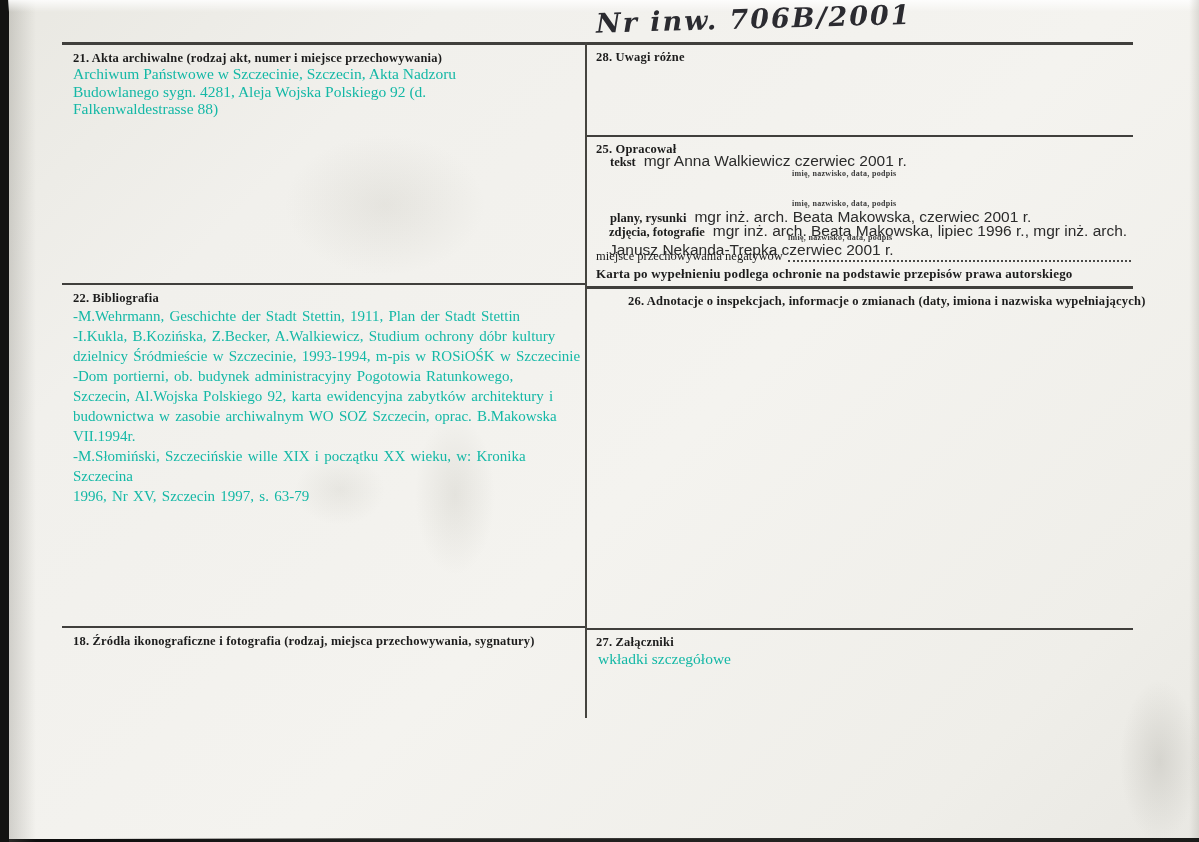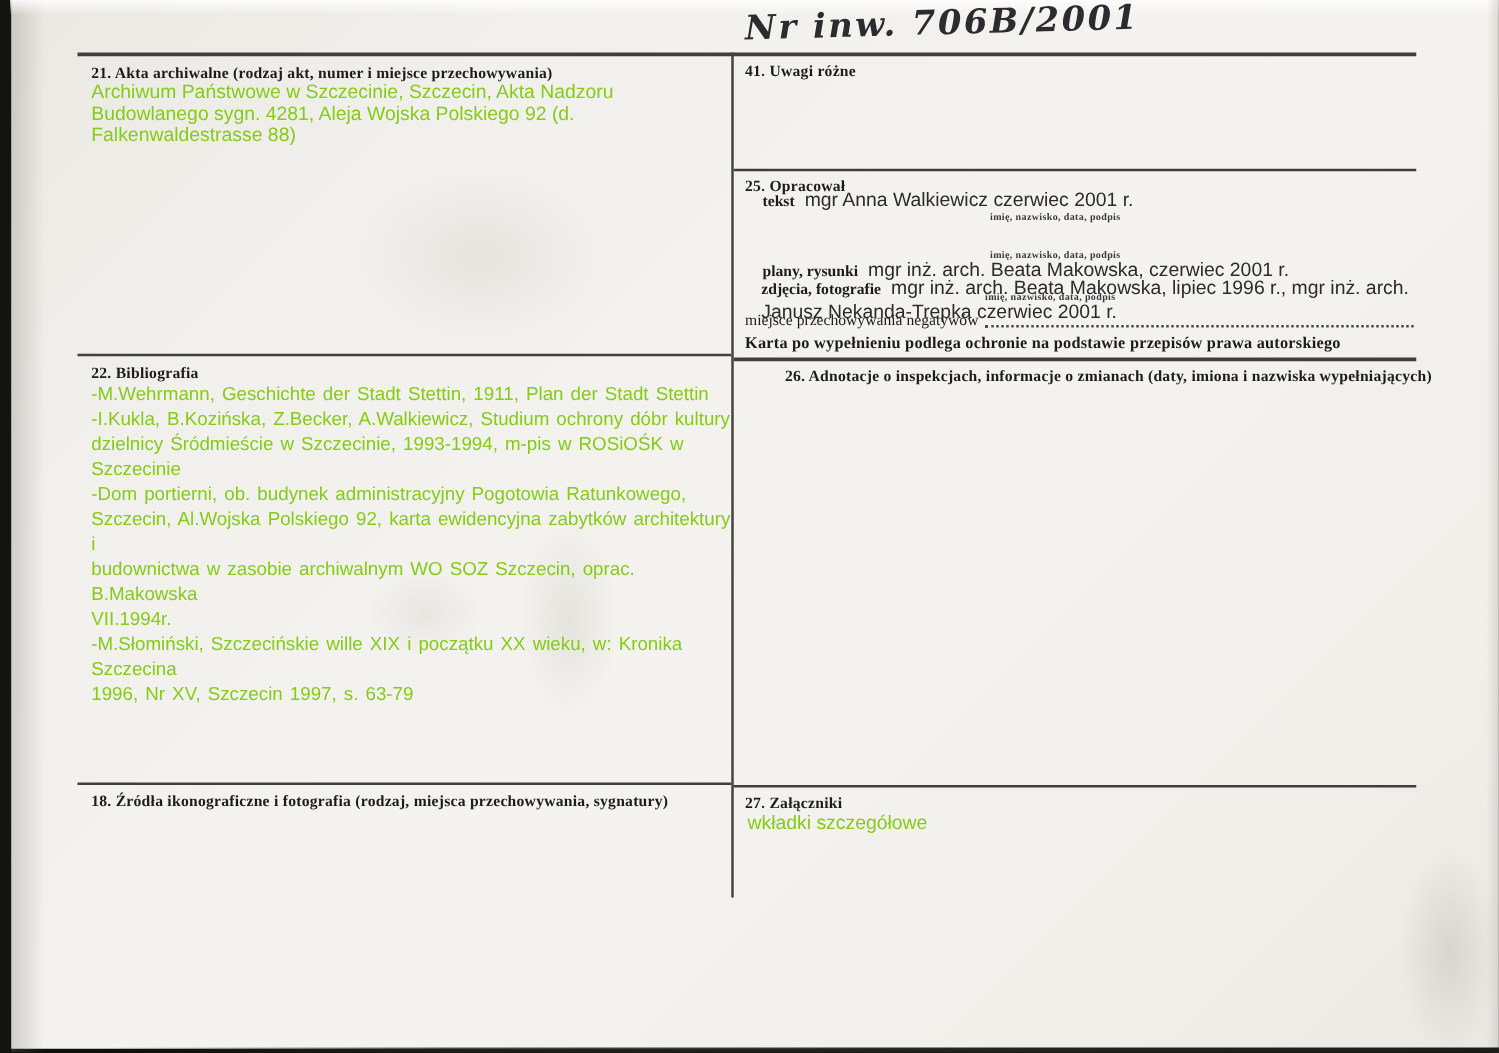--- a/index.html
+++ b/index.html
@@ -65,22 +65,22 @@
 
   .hdr{
     font-family:"Liberation Serif", serif;font-weight:700;
     font-size:12.5px;line-height:15px;color:#1c1c1c;letter-spacing:0.2px;
     padding:6px 0 0 11px;
   }
   .s24 .hdr,.s25 .hdr,.s26 .hdr,.s27 .hdr{padding-left:9px;padding-top:5px;}
 
   .typed{
     position:absolute;left:11px;top:20px;width:460px;
-    font-family:Liberation Sans, sans-serif;font-size:15.5px;line-height:17.5px;
-    color:#84cc16;white-space:pre-line;
+    font-family:Liberation Serif, serif;font-size:15.5px;line-height:17.5px;
+    color:#14b8a6;white-space:pre-line;
   }
   .s22 .typed{top:21px;width:512px;line-height:20px;font-size:15px;word-spacing:1.5px;}
   .s27 .typed{top:20px;width:300px;}
 
   
   .p25-row{position:absolute;left:23px;font-size:0;}
   .p25-r1{top:14px;}
   .p25-r2{top:54px;margin-top:16px;}
   .p25-r3{top:84px;width:524px;left:22px;}
   .p25-row .lbl{
@@ -157,21 +157,21 @@
 VII.1994r.
 -M.Słomiński, Szczecińskie wille XIX i początku XX wieku, w: Kronika Szczecina
 1996, Nr XV, Szczecin 1997, s. 63-79</div>
   </section>
 
   <section class="cell s23">
     <div class="hdr">18. Źródła ikonograficzne i fotografia (rodzaj, miejsca przechowywania, sygnatury)</div>
   </section>
 
   <section class="cell s24">
-    <div class="hdr">41. Uwagi różne</div>
+    <div class="hdr">28. Uwagi różne</div>
   </section>
 
   <section class="cell s25">
     <div class="hdr">25. Opracował</div>
 
     <div class="p25-row p25-r1">
       <span class="lbl">tekst</span><span class="val">mgr Anna Walkiewicz czerwiec 2001 r.</span>
     </div>
     <div class="sub sub1">imię, nazwisko, data, podpis</div>
 

